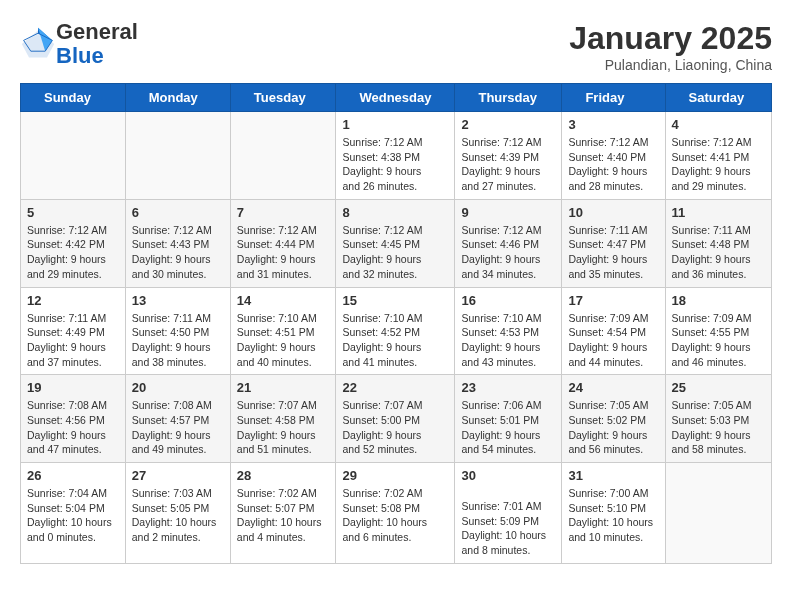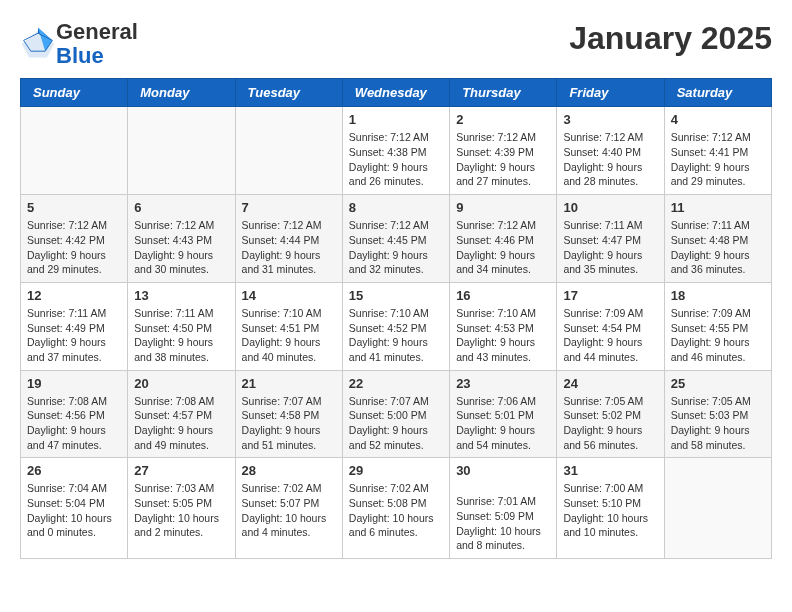--- a/index.html
+++ b/index.html
@@ -45,24 +45,23 @@
     }
     .calendar {
       width: 100%;
       border-collapse: collapse;
       border: 1px solid #ccc;
     }
     .calendar th {
       background: #1565c0;
       color: #fff;
       text-align: left;
-      padding: 6px 12px;
+      padding: 6px 23px;
       font-size: 13px;
       border: 1px solid #1255a0;
-      font-style: italic;
     }
     .calendar td {
       vertical-align: top;
       border: 1px solid #ccc;
       padding: 5px 6px;
       width: calc(100% / 7);
       min-height: 80px;
       font-size: 11px;
       color: #333;
     }
@@ -98,20 +97,21 @@
       <polygon points="20,2 36,16 28,28" fill="#42a5f5"></polygon>
       <polygon points="20,8 36,16 28,28 12,28 4,16" fill="none" stroke="#1565c0" stroke-width="1"></polygon>
     </svg>
     <div class="logo-text">
       <span class="general">General</span><br>
       <span class="blue">Blue</span>
     </div>
   </div>
   <div class="title-block">
     <div class="month-title">January 2025</div>
+    <div class="subtitle">Pulandian, Liaoning, China</div>
   </div>
 </div>
 
 <table class="calendar">
   <thead>
     <tr>
     <th>Sunday</th>
         <th>Monday</th>
         <th>Tuesday</th>
         <th>Wednesday</th>

